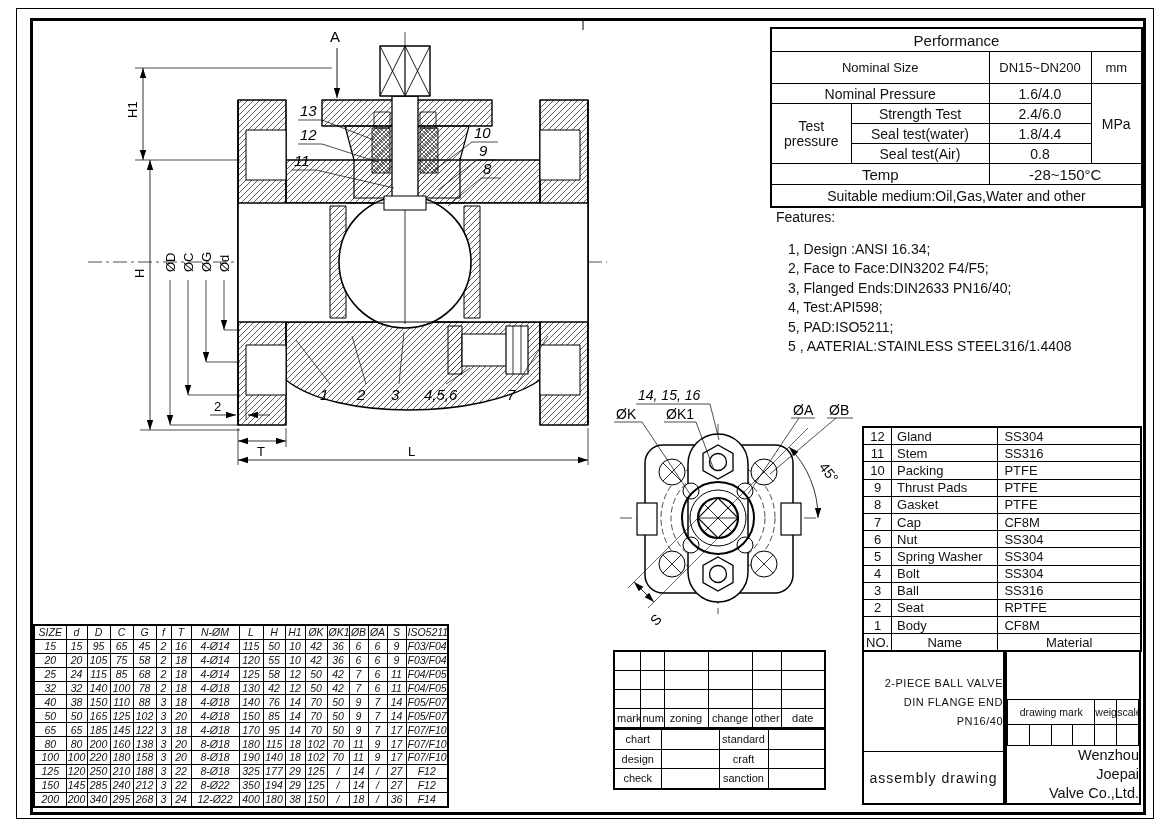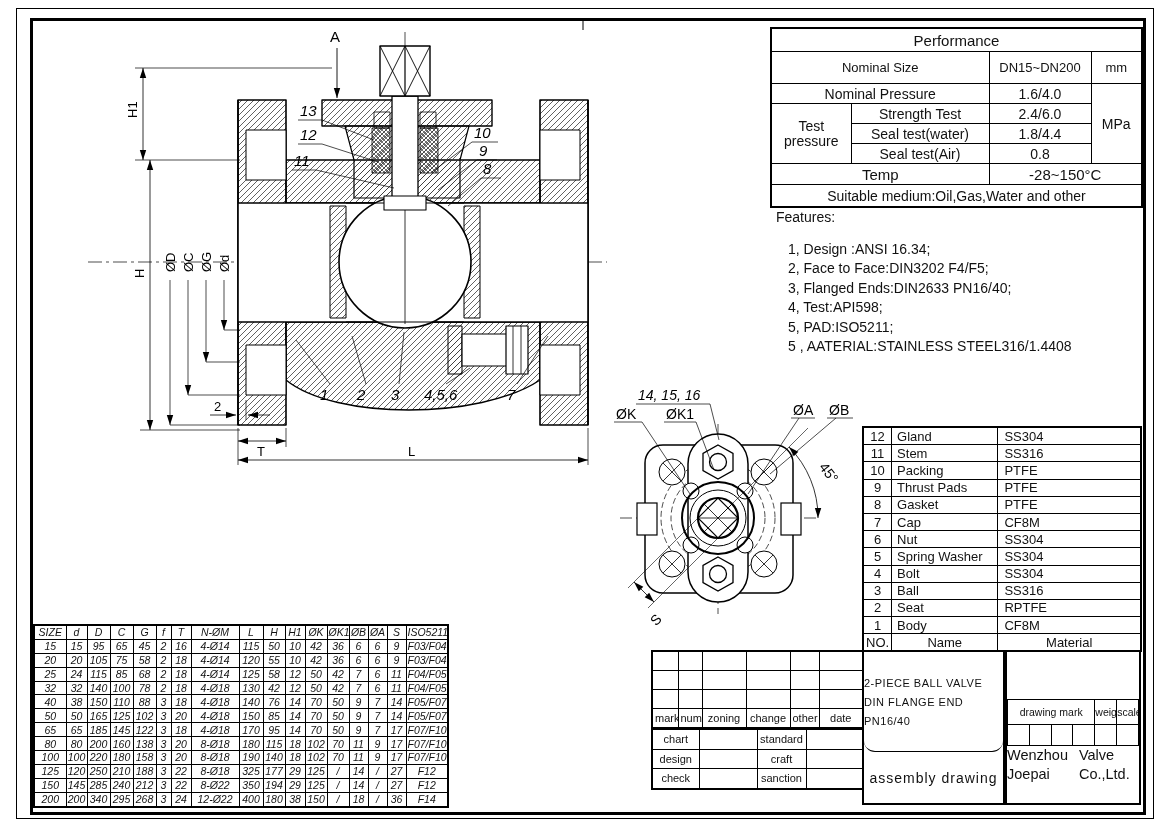--- a/index.html
+++ b/index.html
@@ -30,36 +30,36 @@
   .parts .c-no{width:28px;}
   .parts .c-name{width:104px;text-align:left;padding-left:5px;}
   .parts .c-mat{width:140px;text-align:left;padding-left:6px;}
   .parts .foot td{text-align:center;margin-left:7px;}
   
   .dims{position:absolute;left:33px;top:624px;}
   .dims table{width:414px;border:2px solid #000;font-style:italic;}
   .dims td,.dims th{height:12.9px;font-size:10.5px;padding:0 1px;}
   
   .tb{position:absolute;font-size:11px;}
-  .rev{left:651px;top:650px;}
+  .rev{left:613px;top:650px;}
   .rev table{width:211px;}
   .rev td{height:18px;font-size:11px;}
   .rev .low td{height:18.6px;}
   .tcenter{left:862px;top:650px;width:143px;height:155px;border:2px solid #000;box-sizing:border-box;position:absolute;}
   .tcenter .prod{height:99px;border-bottom:1px solid #000;display:flex;flex-direction:column;
-        justify-content:center;gap:7px;text-align:left;font-size:11px;letter-spacing:.5px;border-radius:11px;}
+        justify-content:center;gap:7px;text-align:right;font-size:11px;letter-spacing:.5px;}
   .tcenter .asm{height:52px;display:flex;align-items:center;justify-content:center;
         font-size:14px;letter-spacing:1px;}
   .tinfo{left:1005px;top:650px;width:136px;height:155px;border:2px solid #000;box-sizing:border-box;position:absolute;}
   .tinfo table{width:132px;}
   .tinfo .empty-top td{height:47px;border-top:none;}
   .tinfo .hdr td{height:24px;font-size:10.5px;padding:0;}
   .tinfo .sub td{height:20px;}
-  .company{height:56px;display:flex;flex-direction:row;justify-content:center;
-        text-align:left;font-size:14.5px;line-height:19px;}
+  .company{height:56px;display:flex;flex-direction:column;justify-content:center;
+        text-align:right;font-size:14.5px;line-height:19px;margin-left:26px;}
 </style>
 </head>
 <body>
 
 <div class="page">
   <div class="frame-outer"></div>
   <div class="frame-inner"></div>
 
   <svg width="1169" height="827" viewBox="0 0 1169 827">
     <defs>

